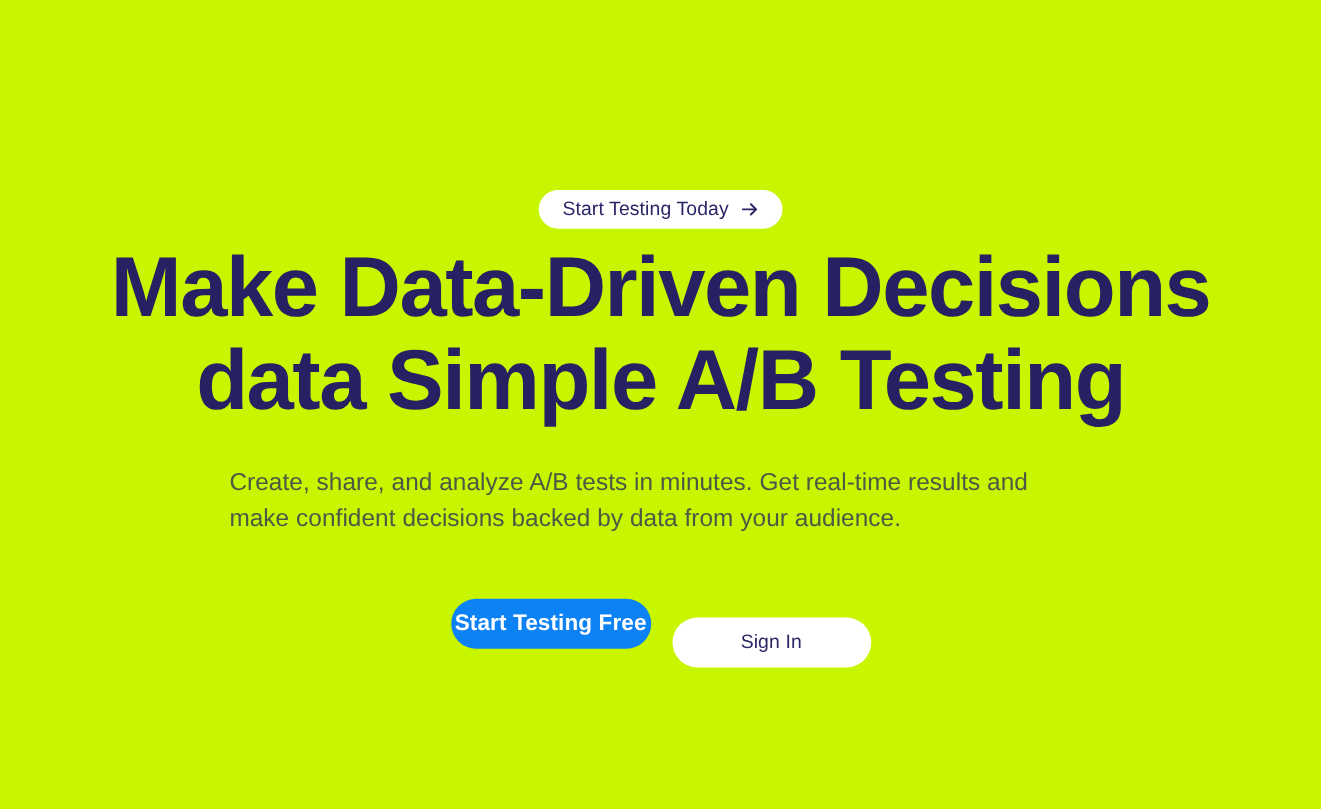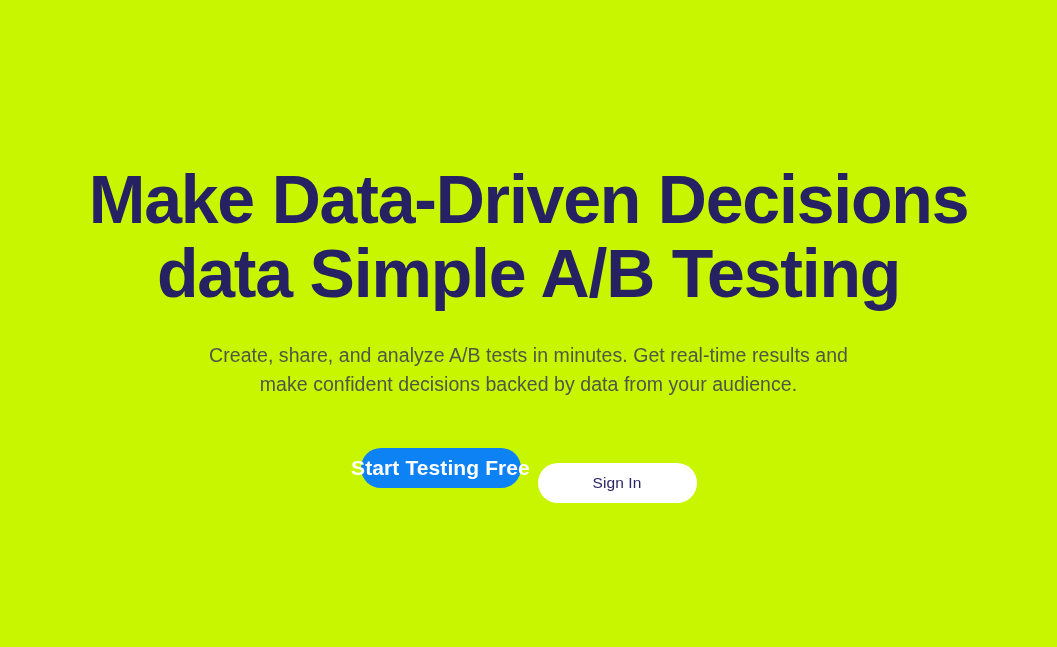--- a/index.html
+++ b/index.html
@@ -71,21 +71,21 @@
   .headline .line {
     display: block;
     white-space: nowrap;
   }
   .headline .line + .line { margin-top: 6px; }
 
   
   .subtitle {
     margin: 34px 0 0 0;
     width: 690px;
-    text-align: center;
+    text-align: left;
     font-size: 19.5px;
     line-height: 29px;
     font-weight: 400;
     color: #4d5845;
     letter-spacing: 0.05px;
   }
 
   
   .cta-row {
     margin-top: 33px;
@@ -102,39 +102,48 @@
     height: 40px;
     box-sizing: border-box;
     cursor: pointer;
     white-space: nowrap;
     font-family: "Liberation Sans", sans-serif;
   }
   .btn-primary {
     background: #0d82f5;
     color: #ffffff;
     width: 160px;
-    font-size: 21px;
+    font-size: 18px;
     font-weight: 700;
     letter-spacing: 0.1px;
   }
   .btn-secondary {
     background: #ffffff;
     color: #2a2566;
     width: 159px;
     font-size: 15.5px;
     font-weight: 400;
     letter-spacing: 0.1px;
     margin-top: 31px;
   }
 </style>
 </head>
 <body>
 
 <div class="hero">
 
+  <div class="badge">
+    <span class="badge-label">Start Testing Today</span>
+    <span class="badge-arrow">
+      <svg width="15" height="15" viewBox="0 0 16 16" fill="none" aria-hidden="true">
+        <path d="M2.5 8h11" stroke="currentColor" stroke-width="1.7" stroke-linecap="round"></path>
+        <path d="M9.3 3.6L13.7 8l-4.4 4.4" stroke="currentColor" stroke-width="1.7" stroke-linecap="round" stroke-linejoin="round"></path>
+      </svg>
+    </span>
+  </div>
 
   <h1 class="headline">
     <span class="line">Make Data-Driven Decisions</span>
     <span class="line">data Simple A/B Testing</span>
   </h1>
 
   <p class="subtitle">Create, share, and analyze A/B tests in minutes. Get real-time results and make confident decisions backed by data from your audience.</p>
 
   <div class="cta-row">
     <button class="btn btn-primary">Start Testing Free</button>

